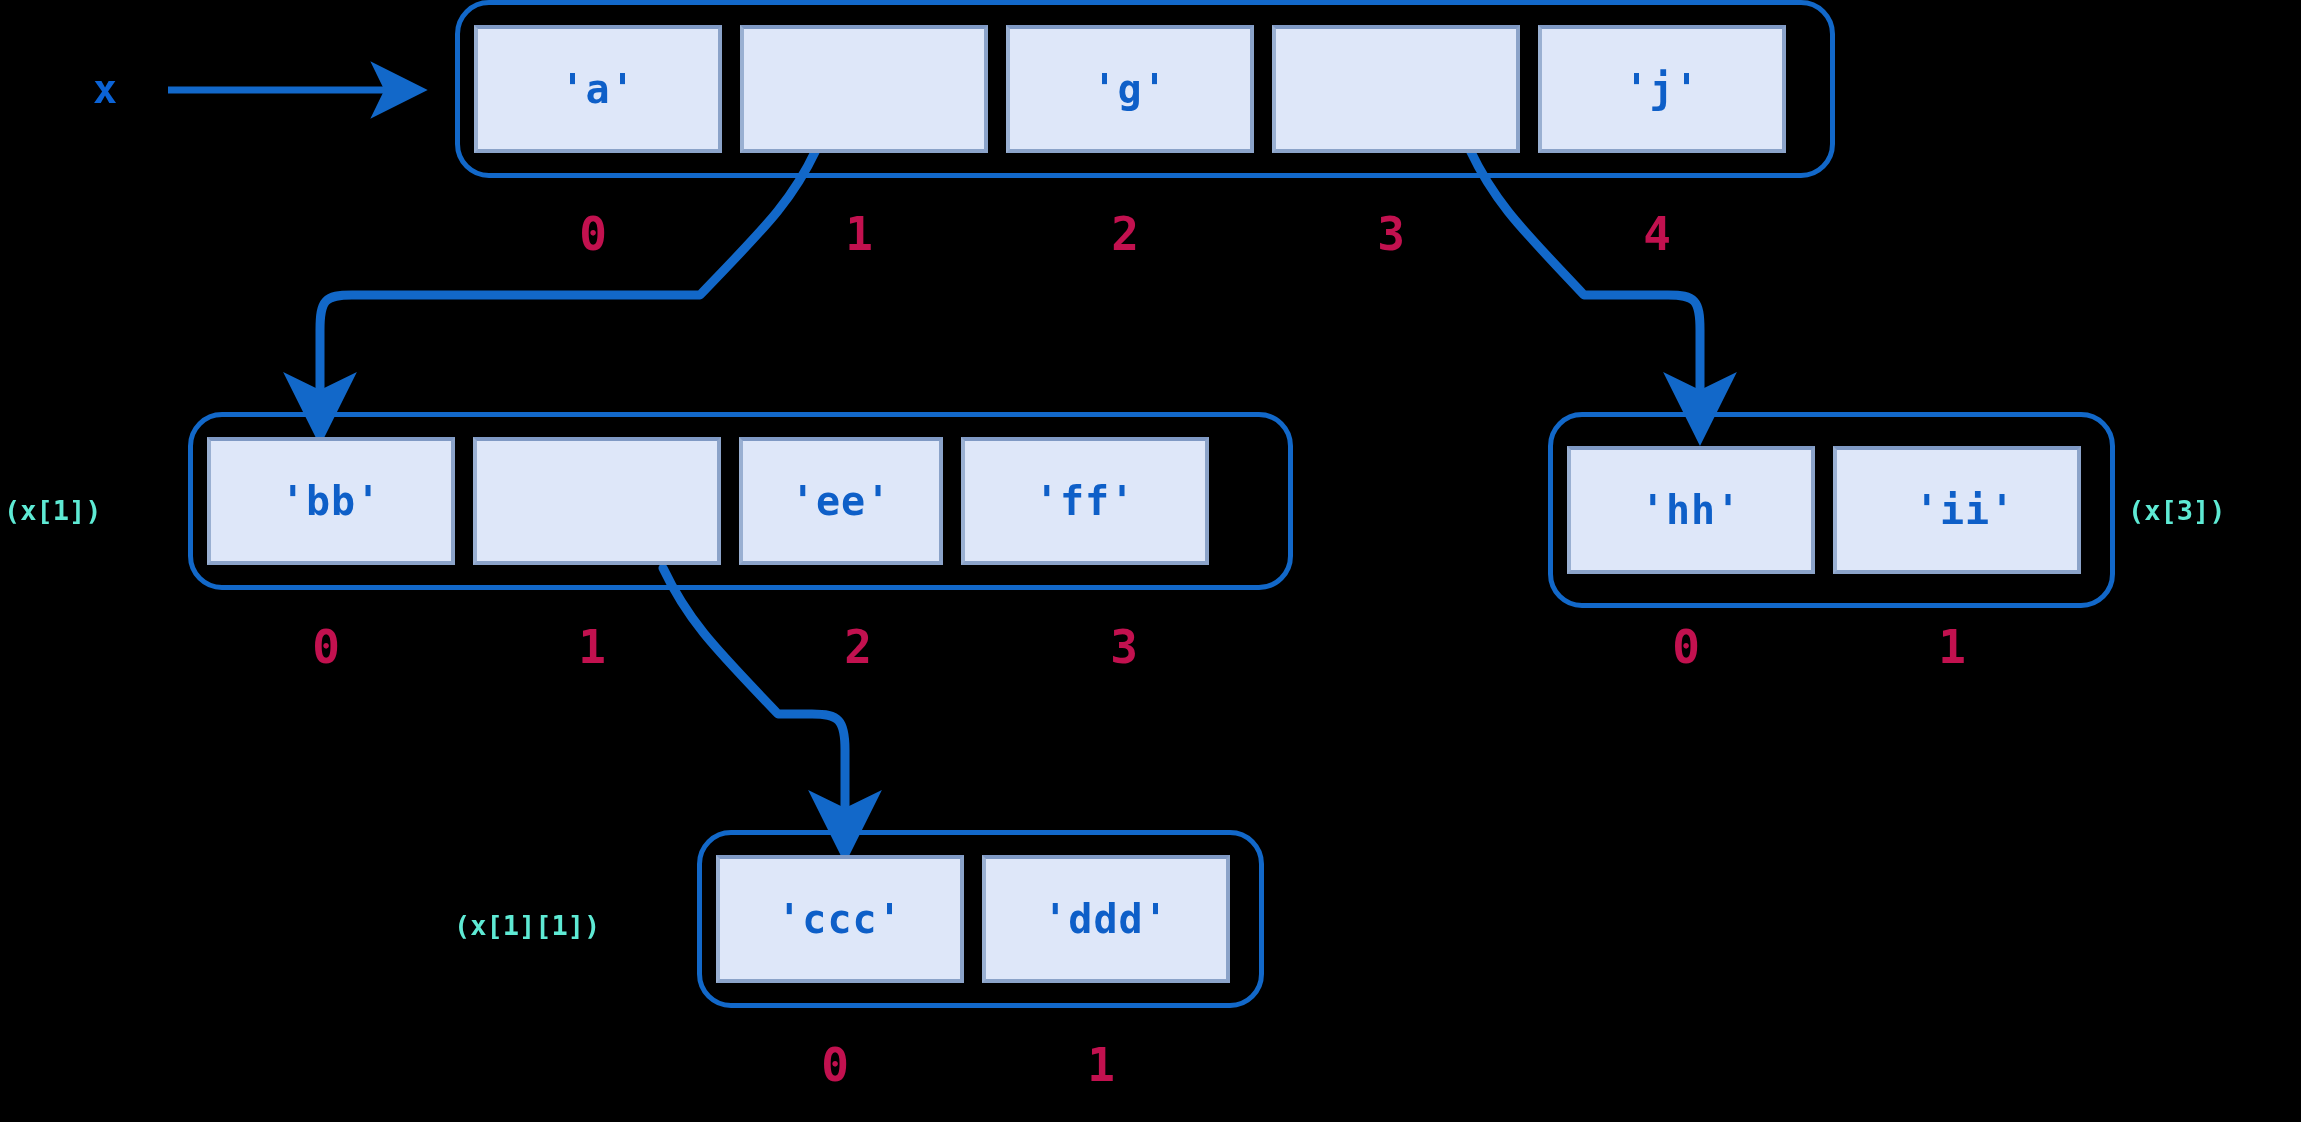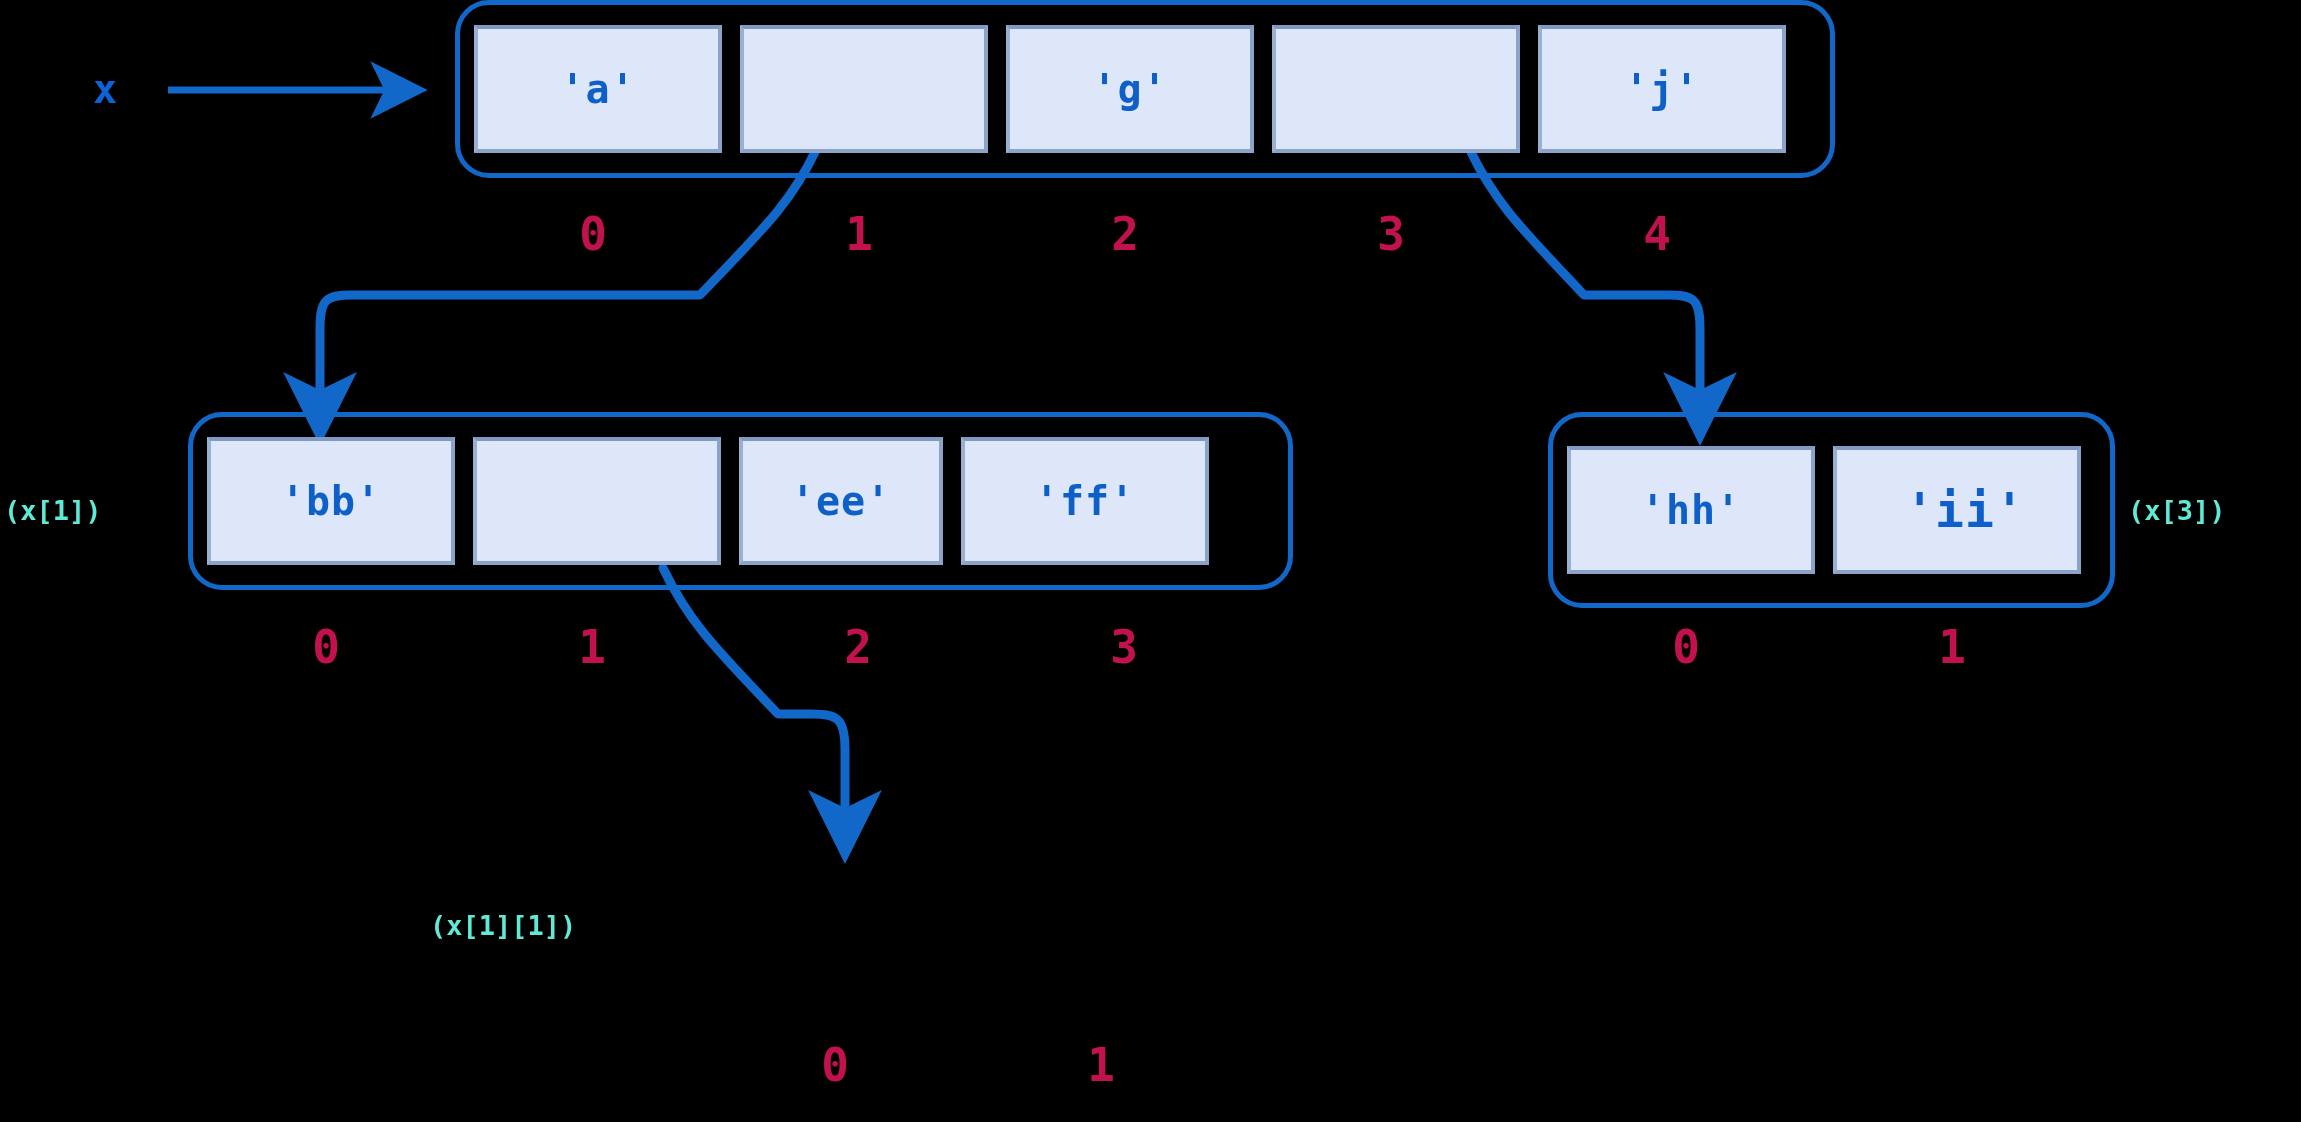--- a/index.html
+++ b/index.html
@@ -145,32 +145,38 @@
   <div class="idx-row" style="left:202px; top:620px; gap:18px;">
     <div class="idx" style="width:248px;">0</div>
     <div class="idx" style="width:248px;">1</div>
     <div class="idx" style="width:248px;">2</div>
     <div class="idx" style="width:248px;">3</div>
   </div>
 
   <div class="list-box" style="left:1548px; top:412px; width:567px; height:196px; padding:0 14px;">
     <div class="cells" style="gap:18px;">
       <div class="cell" style="width:248px; height:128px; font-size:40px;">'hh'</div>
-      <div class="cell" style="width:248px; height:128px; font-size:48px;padding-left:16px;">'ii'</div>
+      <div class="cell" style="width:248px; height:128px; font-size:40px;padding-left:16px;">'ii'</div>
     </div>
   </div>
 
   <div class="tag-label" style="left:2128px; top:495px;text-align:right;">(x[3])</div>
 
   <div class="idx-row" style="left:1562px; top:620px; gap:18px;">
     <div class="idx" style="width:248px;">0</div>
     <div class="idx" style="width:248px;">1</div>
   </div>
 
-  <div class="tag-label" style="left:430px; top:910px;">(x[1][1])</div>
+  <div class="tag-label" style="left:454px; top:910px;">(x[1][1])</div>
 
+  <div class="list-box" style="left:697px; top:830px; width:567px; height:178px; padding:0 14px;">
+    <div class="cells" style="gap:18px;">
+      <div class="cell" style="width:248px; height:128px; font-size:40px;">'ccc'</div>
+      <div class="cell" style="width:248px; height:128px; font-size:40px;">'ddd'</div>
+    </div>
+  </div>
 
   <div class="idx-row" style="left:711px; top:1038px; gap:18px;">
     <div class="idx" style="width:248px;">0</div>
     <div class="idx" style="width:248px;">1</div>
   </div>
 
 </div>
 
 </body></html>

